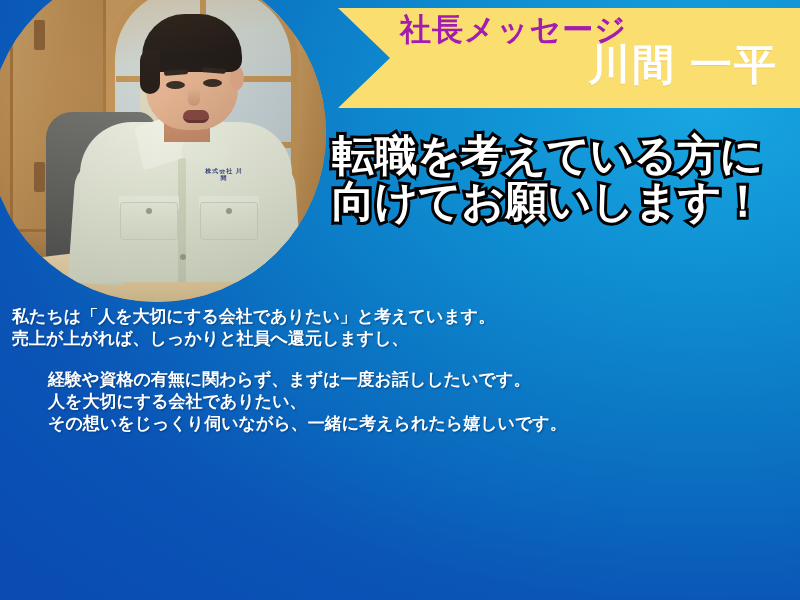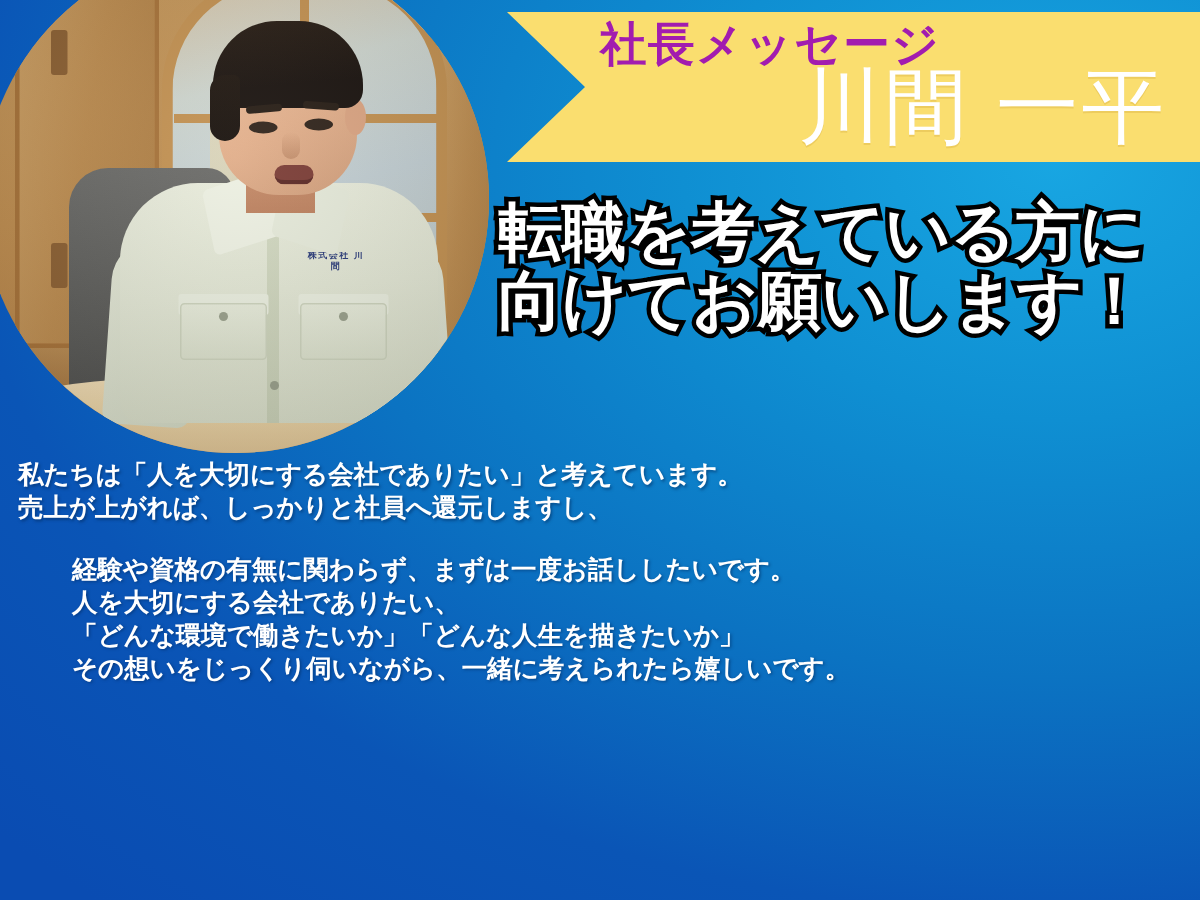--- a/index.html
+++ b/index.html
@@ -192,22 +192,22 @@
   #banner-label {
     color:#a21caf;
     font-size:31px;
     font-weight:bold;
     line-height:1.0;
     letter-spacing:1px;
     padding-top:6px;
   }
   #banner-name {
     color:#ffffff;
-    font-size:55px;
-    font-weight:normal;
+    font-size:42px;
+    font-weight:bold;
     line-height:1.05;
     letter-spacing:2px;
     text-align:right;
     padding-right:22px;
     margin-top:-2px;
     text-shadow:0 1px 0 rgba(225,190,80,.55);
   }
 
   
   #headline {
@@ -308,18 +308,17 @@
   </div>
 
   <div id="body-copy">
     <div class="para">
       <div class="copy-line">私たちは「人を大切にする会社でありたい」と考えています。</div>
       <div class="copy-line">売上が上がれば、しっかりと社員へ還元しますし、</div>
     </div>
     <div class="para">
       <div class="copy-line">経験や資格の有無に関わらず、まずは一度お話ししたいです。</div>
       <div class="copy-line">人を大切にする会社でありたい、</div>
-      <div class="copy-line">「どんな環境で働きたいか」「どんな人生を描きたいか」</div>
       <div class="copy-line">その想いをじっくり伺いながら、一緒に考えられたら嬉しいです。</div>
     </div>
   </div>
 
 </div>
 
 </body></html>

